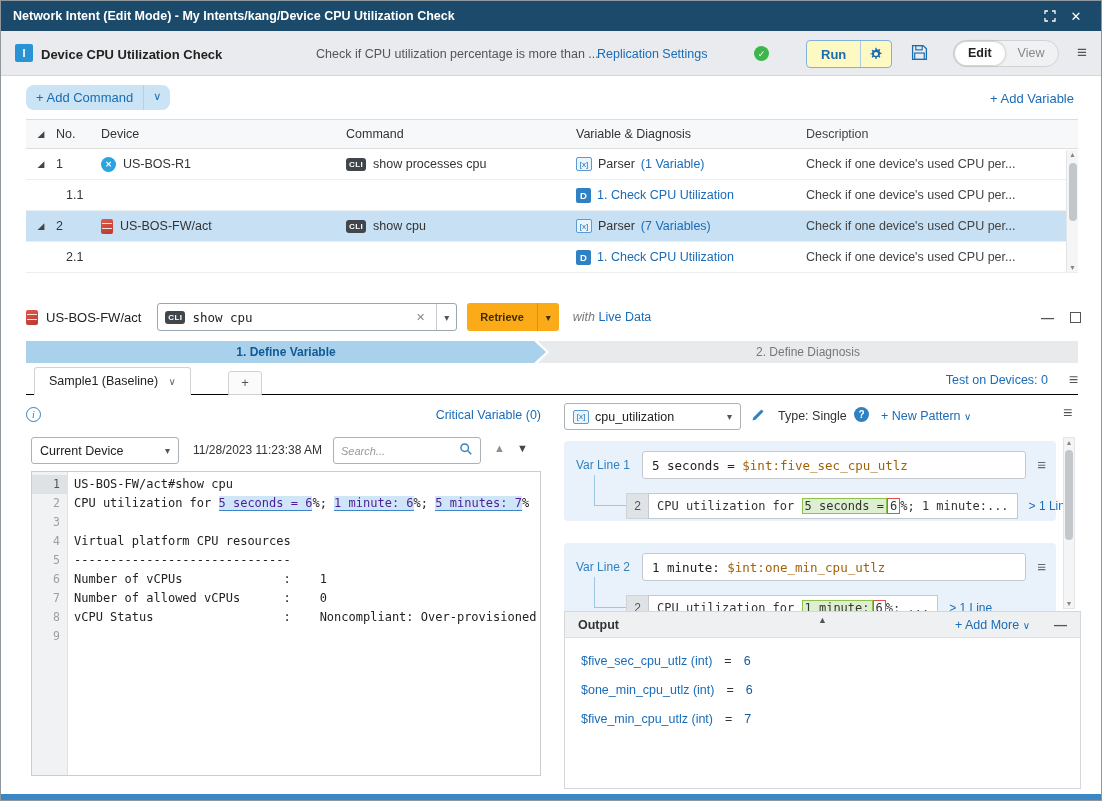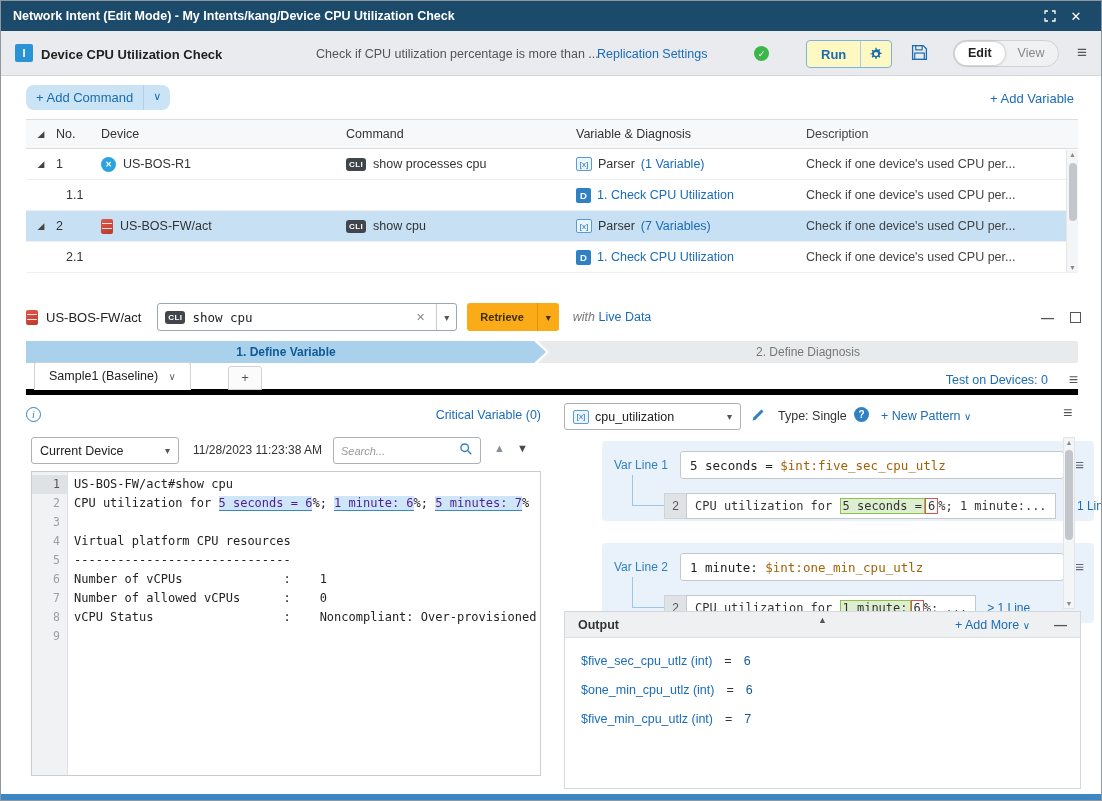--- a/index.html
+++ b/index.html
@@ -105,21 +105,21 @@
   .panel-box { width:11px; height:11px; border:1.5px solid #555; margin-left:16px; cursor:pointer; }
 
   .steps { position:absolute; top:40px; left:25px; right:25px; height:22px; display:flex; }
   .step1 { width:520px; background:#a9d1ec; color:#0f5a96; font-weight:bold; font-size:12px;
            display:flex; align-items:center; justify-content:center;
            clip-path:polygon(0 0, calc(100% - 12px) 0, 100% 50%, calc(100% - 12px) 100%, 0 100%); }
   .step2 { flex:1; margin-left:-8px; background:#e8eaec; color:#777; font-size:12px;
            display:flex; align-items:center; justify-content:center;
            clip-path:polygon(0 0, 100% 0, 100% 100%, 0 100%, 11px 50%); }
 
-  .tabrow { position:absolute; top:66px; left:25px; right:25px; height:28px; border-bottom:6px solid #000000; }
+  .tabrow { position:absolute; top:66px; left:25px; right:25px; height:28px; border-bottom:1px solid #000000; }
   .tab { position:absolute; left:8px; bottom:-1px; height:28px; background:#fff; border:1px solid #d0d3d6;
          border-bottom:1px solid #fff; border-radius:3px 3px 0 0; padding:0 14px; line-height:26px;
          font-size:12.5px; color:#222; cursor:pointer; }
   .tab .tcaret { color:#666; font-size:10px; margin-left:7px; }
   .tab-plus { position:absolute; left:202px; bottom:-1px; height:24px; width:34px; background:#fbfbfc;
               border:1px solid #d0d3d6; border-radius:3px 3px 0 0; text-align:center; line-height:22px;
               color:#555; cursor:pointer; }
   .test-link { position:absolute; right:30px; top:6px; font-size:12.5px; }
   .tab-menu { position:absolute; right:0; top:4px; font-size:16px; color:#555; cursor:pointer; }
 
@@ -158,21 +158,21 @@
   .var-select .scaret { margin-left:auto; color:#555; font-size:10px; }
   .pencil { position:absolute; left:750px; top:107px; cursor:pointer; }
   .type-label { position:absolute; left:777px; top:108px; font-size:12.5px; color:#333; }
   .help-badge { position:absolute; left:853px; top:106px; width:15px; height:15px; border-radius:50%;
                 background:#2f81c2; color:#fff; font-size:10px; font-weight:bold; display:flex;
                 align-items:center; justify-content:center; cursor:pointer; }
   .new-pattern { position:absolute; left:880px; top:108px; font-size:12.5px; }
   .np-caret { font-size:10px; }
   .right-menu { position:absolute; left:1062px; top:103px; font-size:16px; color:#555; cursor:pointer; }
 
-  .vblock { position:absolute; left:563px; width:492px; height:80px; background:#e9f2fb; border-radius:4px;margin-left:38px; }
+  .vblock { position:absolute; left:563px; width:492px; height:80px; background:#e9f2fb; border-radius:4px; }
   .vb1 { top:140px; } .vb2 { top:242px; }
   .vlabel { position:absolute; left:12px; top:17px; color:#2f81c2; font-size:12px; white-space:nowrap; }
   .vinput { position:absolute; left:78px; top:10px; width:384px; height:28px; background:#fff;
             border:1px solid #c3c9ce; border-radius:3px; display:flex; align-items:center; padding:0 9px;
             font-family:"DejaVu Sans Mono",monospace; font-size:12.5px; }
   .vinput .vpre { color:#222; white-space:pre; }
   .vinput .vvar { color:#a16207; white-space:pre; }
   .vmenu { position:absolute; right:10px; top:15px; color:#667; font-size:15px; cursor:pointer; }
   .connector { position:absolute; left:30px; top:34px; width:32px; height:31px;
                border-left:1px solid #9ec7e6; border-bottom:1px solid #9ec7e6; }

